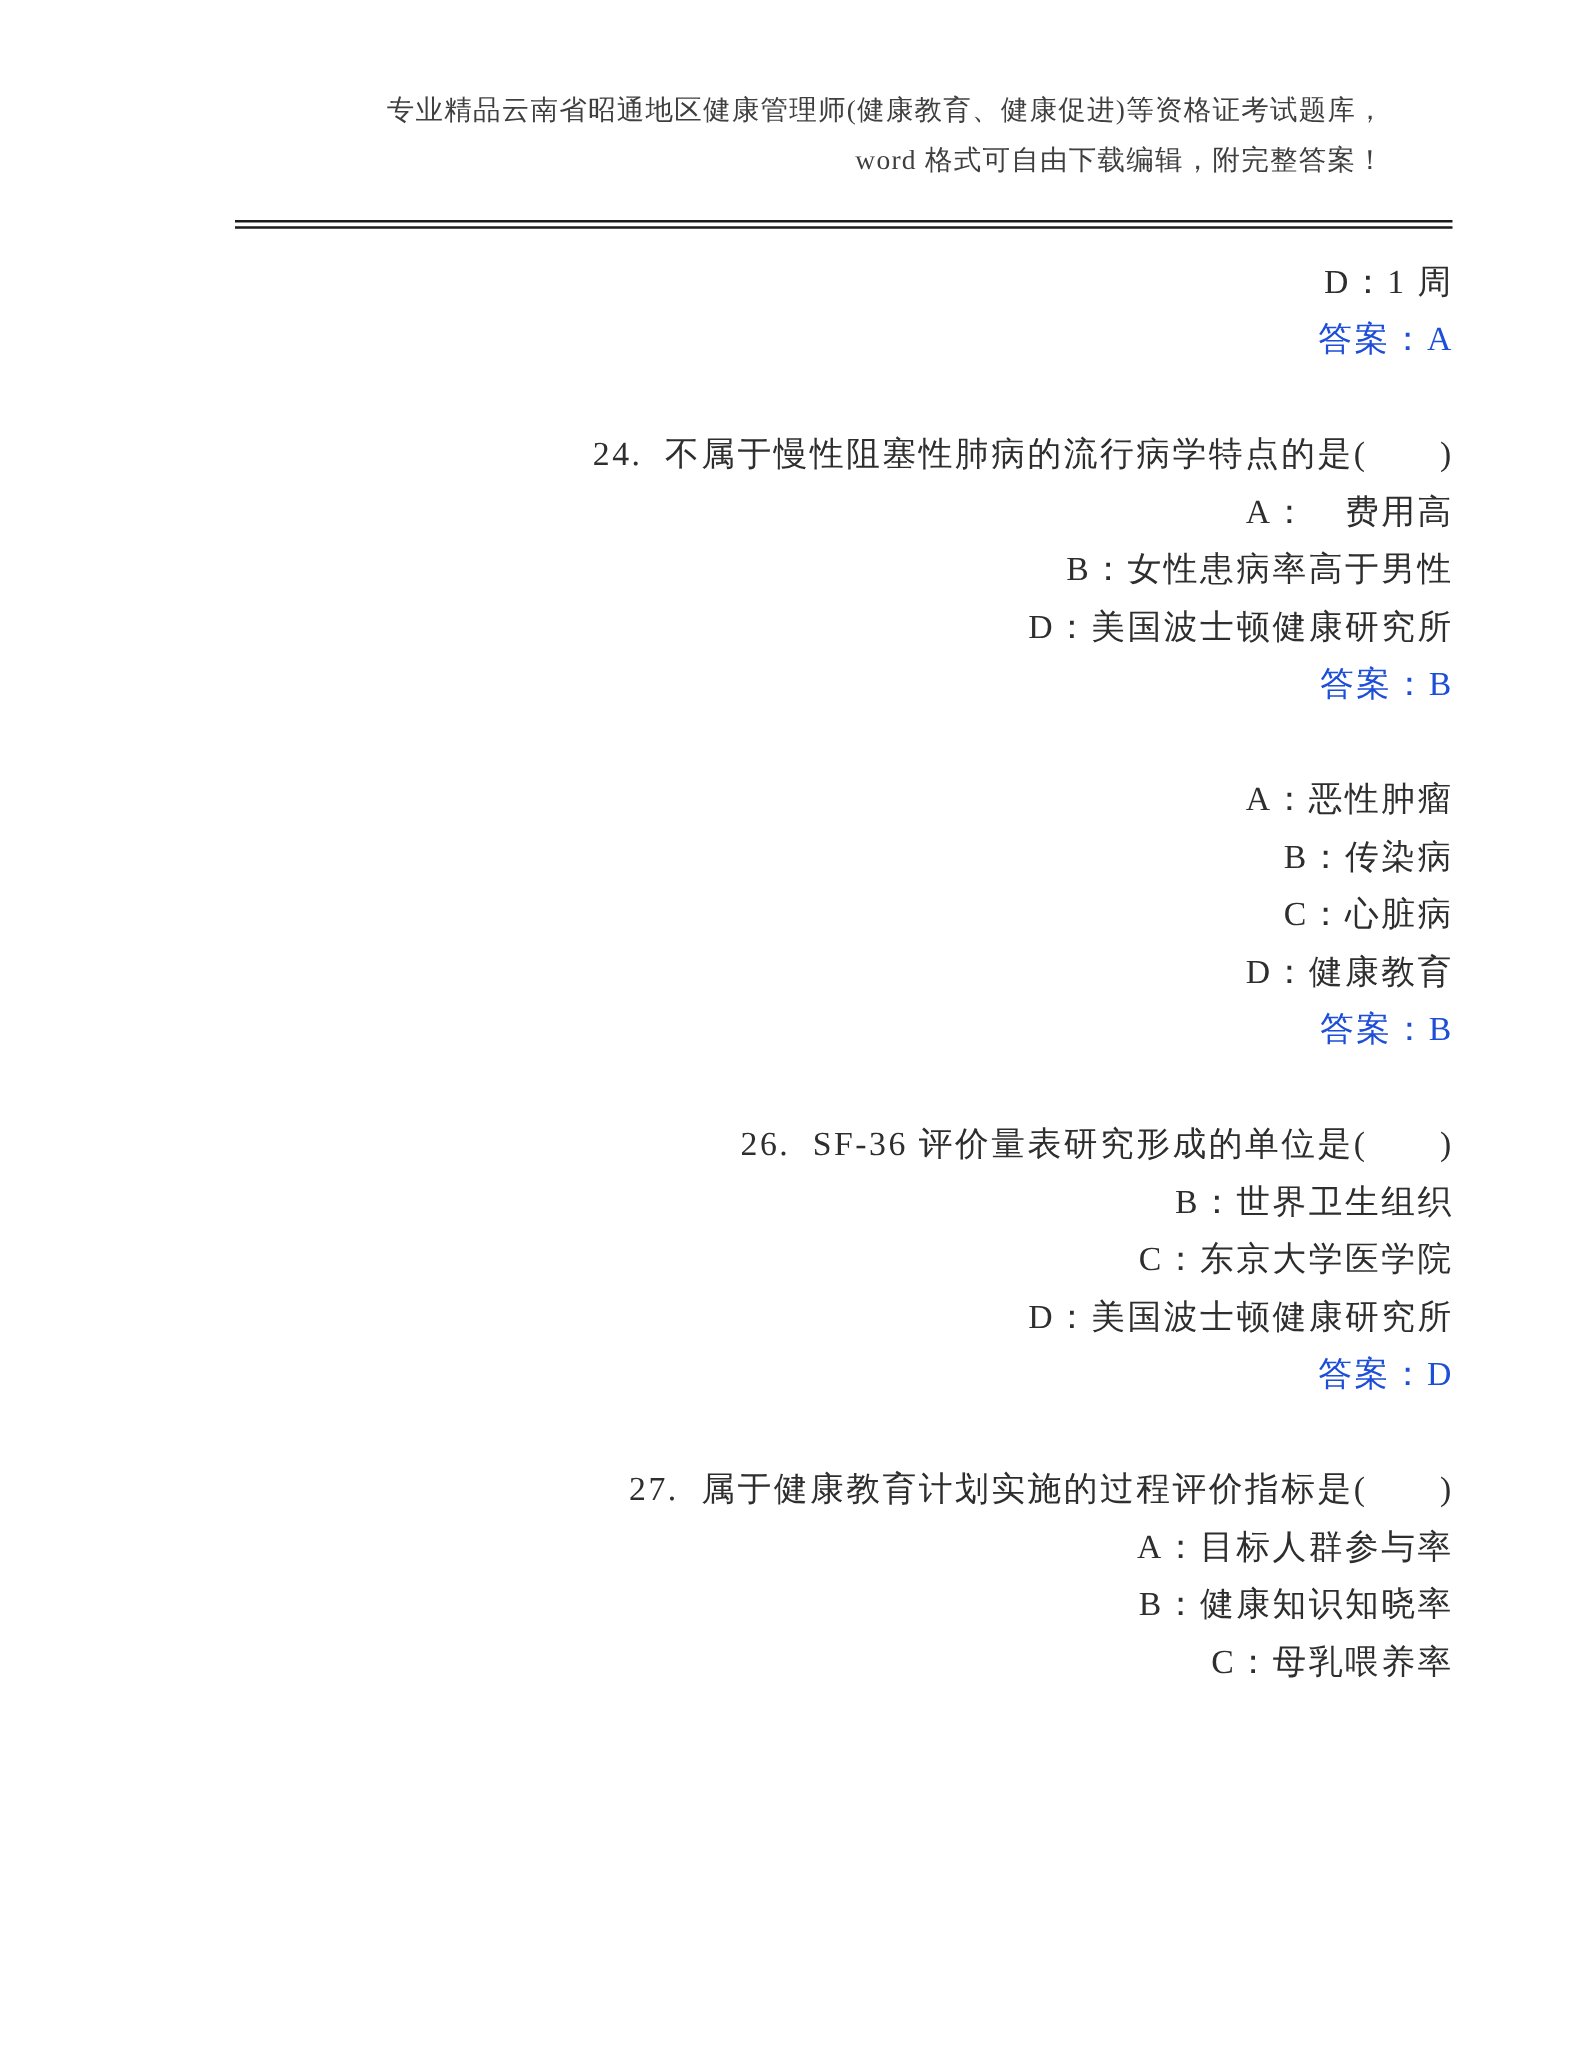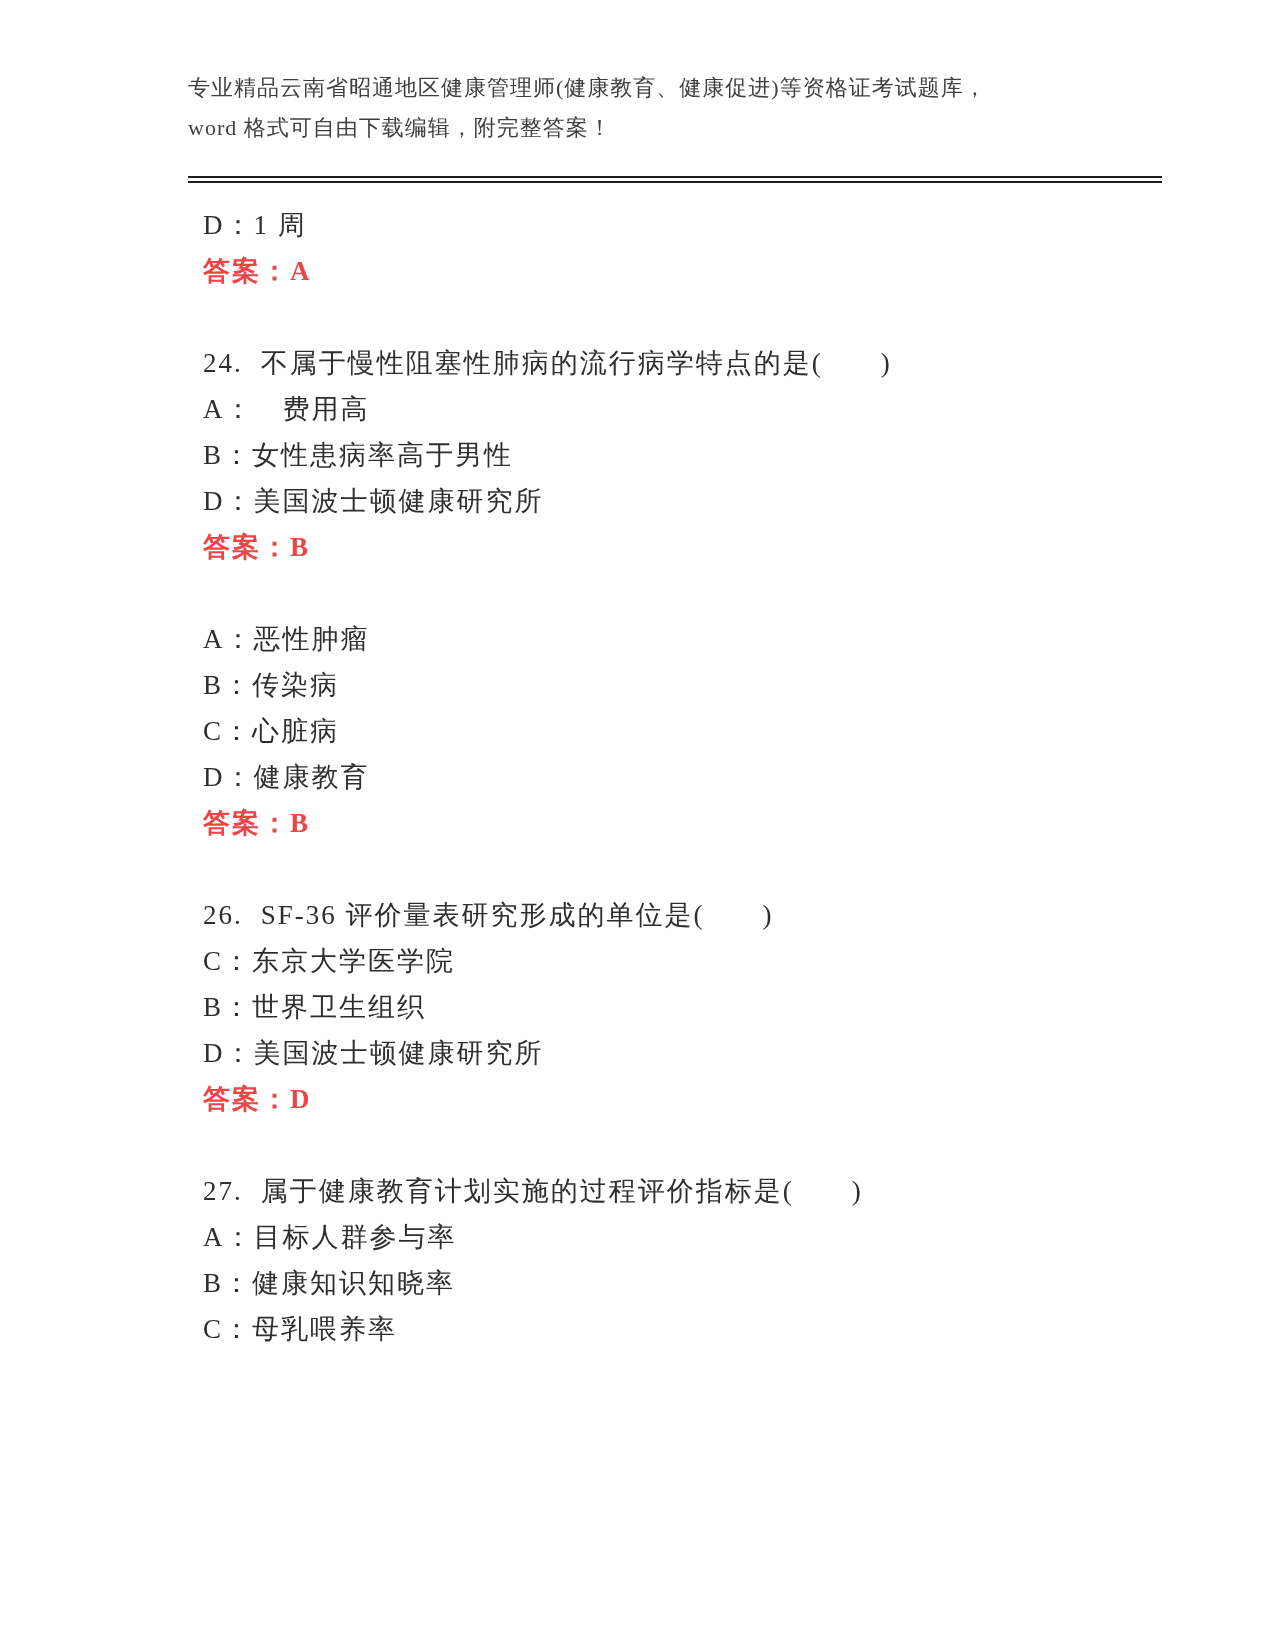--- a/index.html
+++ b/index.html
@@ -40,25 +40,25 @@
     top: 187px;
     width: 990px;
     font-size: 27px;
     line-height: 46px;
     letter-spacing: 2px;
     color: #2e2e2e;
     font-weight: 400;
   }
   .block { margin: 15px; }
   .block + .block { margin-top: 46px; } 
-  .line { white-space: pre; }
+  .line { white-space: pre; text-align: right; }
   .qnum { margin-right: 18px; }
   .answer {
-    font-weight: bold;
-    color: #ef4444;
+    font-weight: normal;
+    color: #1d4ed8;
   }
 </style>
 </head>
 <body>
 
 <div class="page">
 
   <div class="header">
     <div class="line">专业精品云南省昭通地区健康管理师(健康教育、健康促进)等资格证考试题库，</div>
     <div class="line">word 格式可自由下载编辑，附完整答案！</div>
@@ -84,22 +84,22 @@
     <div class="block">
       <div class="line">A：恶性肿瘤</div>
       <div class="line">B：传染病</div>
       <div class="line">C：心脏病</div>
       <div class="line">D：健康教育</div>
       <div class="line answer">答案：B</div>
     </div>
 
     <div class="block">
       <div class="line"><span class="qnum">26.</span><span>SF-36 评价量表研究形成的单位是(　　)</span></div>
+      <div class="line">B：世界卫生组织</div>
       <div class="line">C：东京大学医学院</div>
-      <div class="line">B：世界卫生组织</div>
       <div class="line">D：美国波士顿健康研究所</div>
       <div class="line answer">答案：D</div>
     </div>
 
     <div class="block">
       <div class="line"><span class="qnum">27.</span><span>属于健康教育计划实施的过程评价指标是(　　)</span></div>
       <div class="line">A：目标人群参与率</div>
       <div class="line">B：健康知识知晓率</div>
       <div class="line">C：母乳喂养率</div>
     </div>

